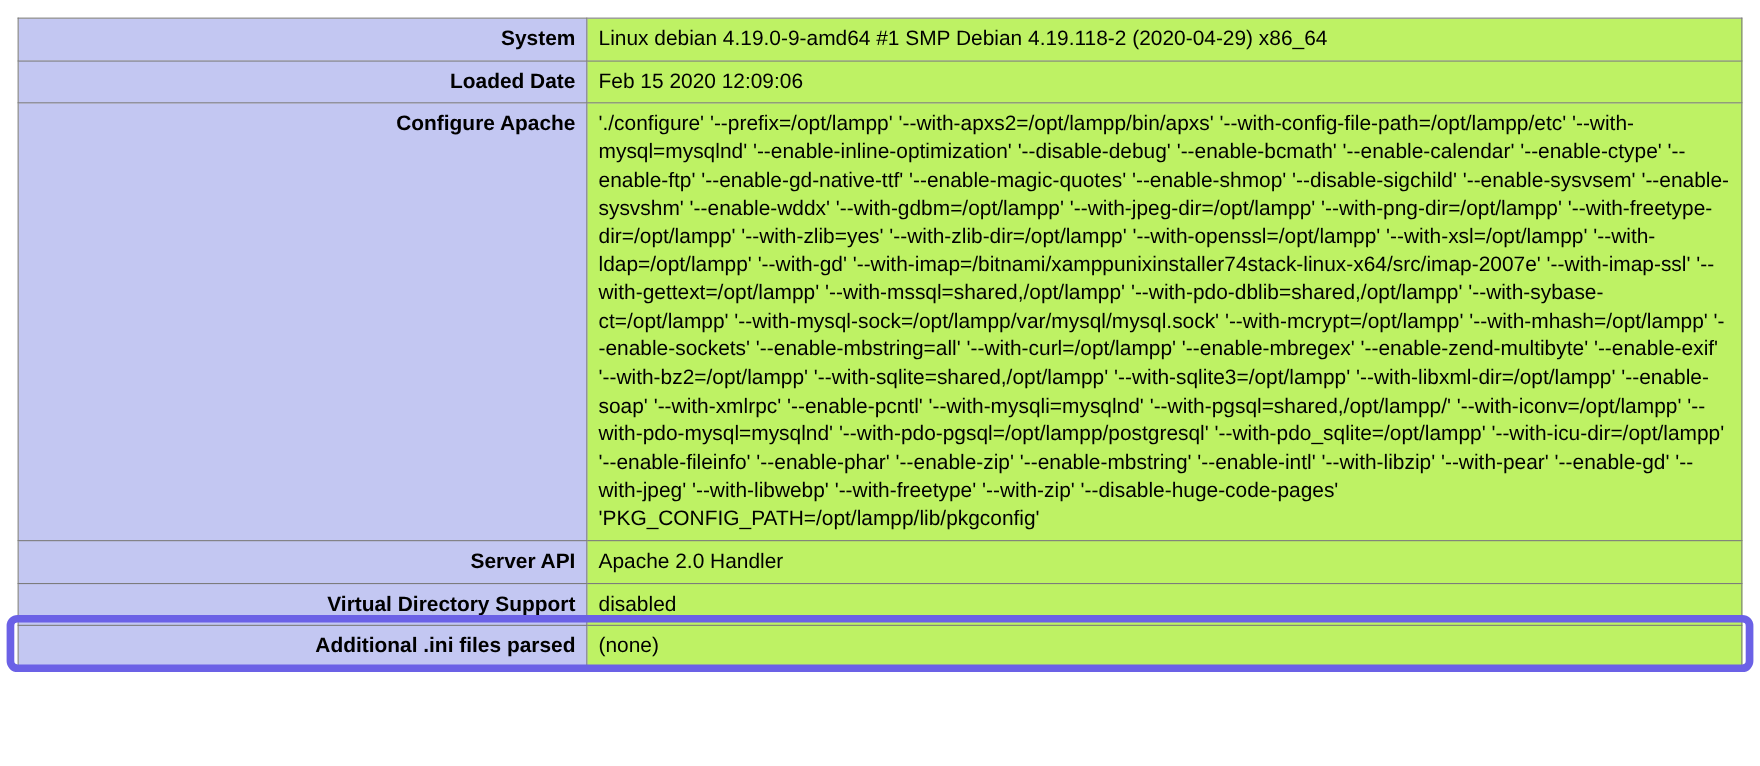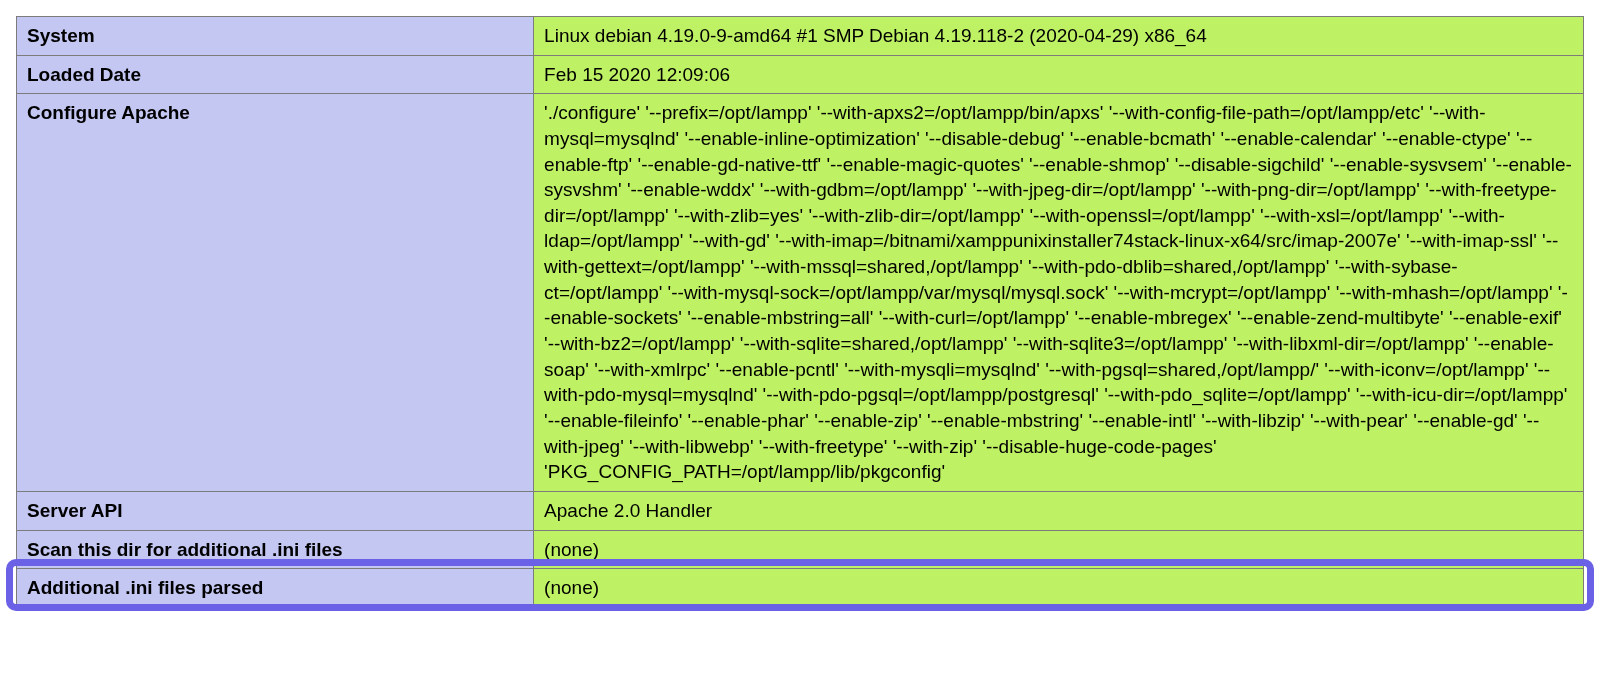--- a/index.html
+++ b/index.html
@@ -21,20 +21,21 @@
     border: 1px solid #7c7c7c;
     padding: 6px 10px;
     vertical-align: top;
     word-wrap: break-word;
   }
   .phpinfo-table td.key {
     background: #c3c7f2;
     font-weight: 700;
     width: 33%;
     color: #000;
+    text-align: right;
   }
   .phpinfo-table td.val {
     background: #bef264;
     width: 67%;
     color: #000;
   }
   .highlight-wrap {
     position: relative;
   }
   .highlight-box {
@@ -67,22 +68,22 @@
       </tr>
       <tr>
         <td class="key">Configure Apache</td>
         <td class="val">'./configure' '--prefix=/opt/lampp' '--with-apxs2=/opt/lampp/bin/apxs' '--with-config-file-path=/opt/lampp/etc' '--with-mysql=mysqlnd' '--enable-inline-optimization' '--disable-debug' '--enable-bcmath' '--enable-calendar' '--enable-ctype' '--enable-ftp' '--enable-gd-native-ttf' '--enable-magic-quotes' '--enable-shmop' '--disable-sigchild' '--enable-sysvsem' '--enable-sysvshm' '--enable-wddx' '--with-gdbm=/opt/lampp' '--with-jpeg-dir=/opt/lampp' '--with-png-dir=/opt/lampp' '--with-freetype-dir=/opt/lampp' '--with-zlib=yes' '--with-zlib-dir=/opt/lampp' '--with-openssl=/opt/lampp' '--with-xsl=/opt/lampp' '--with-ldap=/opt/lampp' '--with-gd' '--with-imap=/bitnami/xamppunixinstaller74stack-linux-x64/src/imap-2007e' '--with-imap-ssl' '--with-gettext=/opt/lampp' '--with-mssql=shared,/opt/lampp' '--with-pdo-dblib=shared,/opt/lampp' '--with-sybase-ct=/opt/lampp' '--with-mysql-sock=/opt/lampp/var/mysql/mysql.sock' '--with-mcrypt=/opt/lampp' '--with-mhash=/opt/lampp' '--enable-sockets' '--enable-mbstring=all' '--with-curl=/opt/lampp' '--enable-mbregex' '--enable-zend-multibyte' '--enable-exif' '--with-bz2=/opt/lampp' '--with-sqlite=shared,/opt/lampp' '--with-sqlite3=/opt/lampp' '--with-libxml-dir=/opt/lampp' '--enable-soap' '--with-xmlrpc' '--enable-pcntl' '--with-mysqli=mysqlnd' '--with-pgsql=shared,/opt/lampp/' '--with-iconv=/opt/lampp' '--with-pdo-mysql=mysqlnd' '--with-pdo-pgsql=/opt/lampp/postgresql' '--with-pdo_sqlite=/opt/lampp' '--with-icu-dir=/opt/lampp' '--enable-fileinfo' '--enable-phar' '--enable-zip' '--enable-mbstring' '--enable-intl' '--with-libzip' '--with-pear' '--enable-gd' '--with-jpeg' '--with-libwebp' '--with-freetype' '--with-zip' '--disable-huge-code-pages' 'PKG_CONFIG_PATH=/opt/lampp/lib/pkgconfig'</td>
       </tr>
       <tr>
         <td class="key">Server API</td>
         <td class="val">Apache 2.0 Handler</td>
       </tr>
       <tr>
-        <td class="key">Scan this dir for additional .ini files</td>
-        <td class="val">(none)</td>
+        <td class="key">Virtual Directory Support</td>
+        <td class="val">disabled</td>
       </tr>
       <tr>
         <td class="key">Additional .ini files parsed</td>
         <td class="val">(none)</td>
       </tr>
     </tbody>
   </table>
   <div class="highlight-box" id="hl-box" style="top: 542.672px; height: 52.6406px;"></div>
 </div>
 

